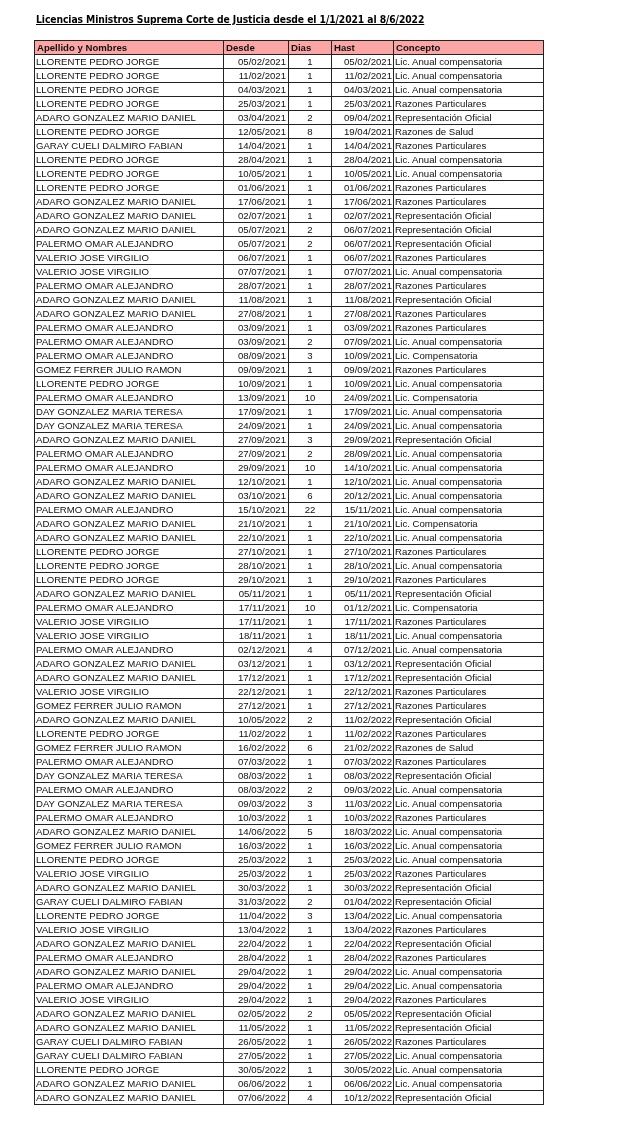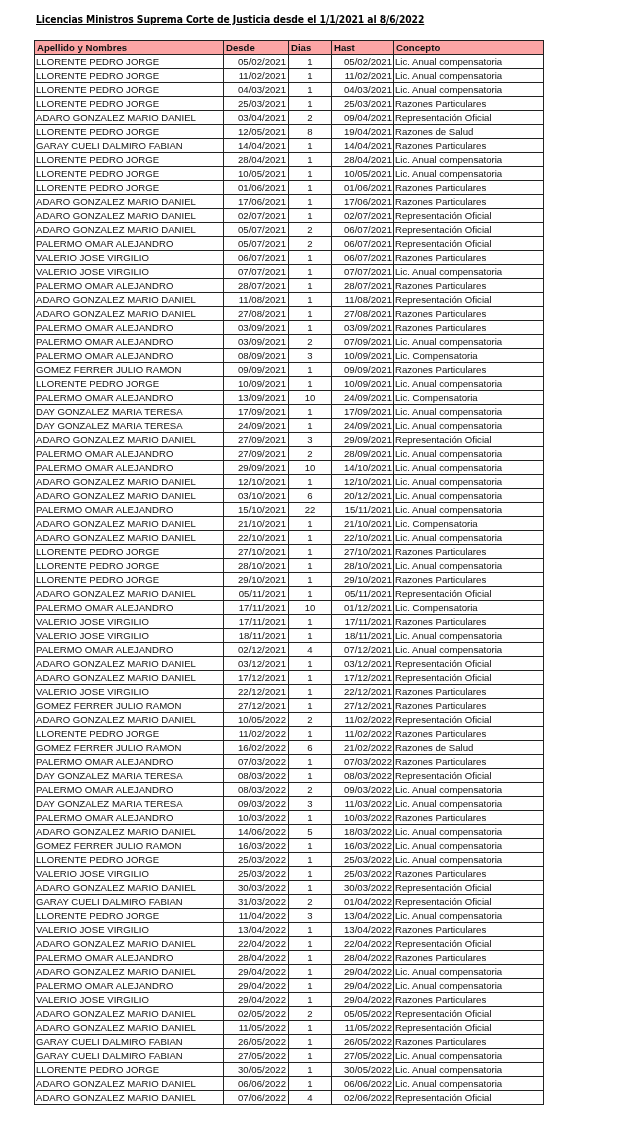--- a/index.html
+++ b/index.html
@@ -555,17 +555,17 @@
         <td class="name">ADARO GONZALEZ MARIO DANIEL</td>
         <td class="desde">06/06/2022</td>
         <td class="dias">1</td>
         <td class="hast">06/06/2022</td>
         <td class="conc">Lic. Anual compensatoria</td>
       </tr>
       <tr>
         <td class="name">ADARO GONZALEZ MARIO DANIEL</td>
         <td class="desde">07/06/2022</td>
         <td class="dias">4</td>
-        <td class="hast">02/06/2022</td>
+        <td class="hast">10/12/2022</td>
         <td class="conc">Representación Oficial</td>
       </tr>
     </tbody>
 </table>
 
 </body></html>

